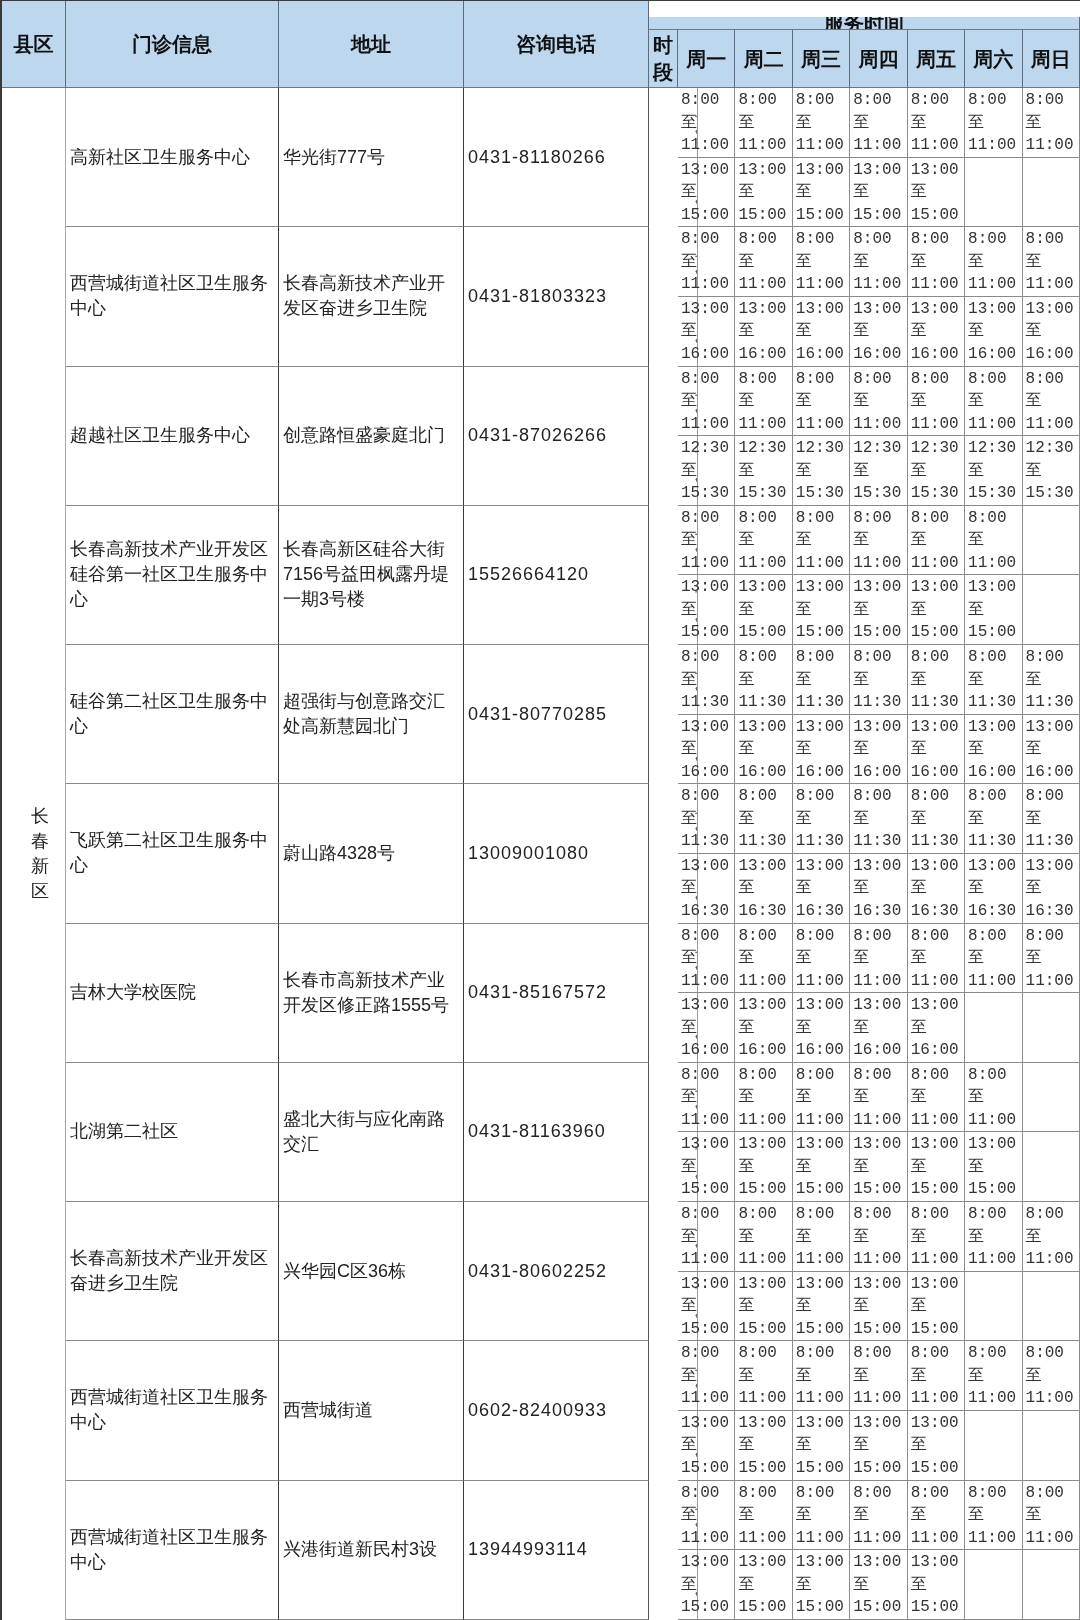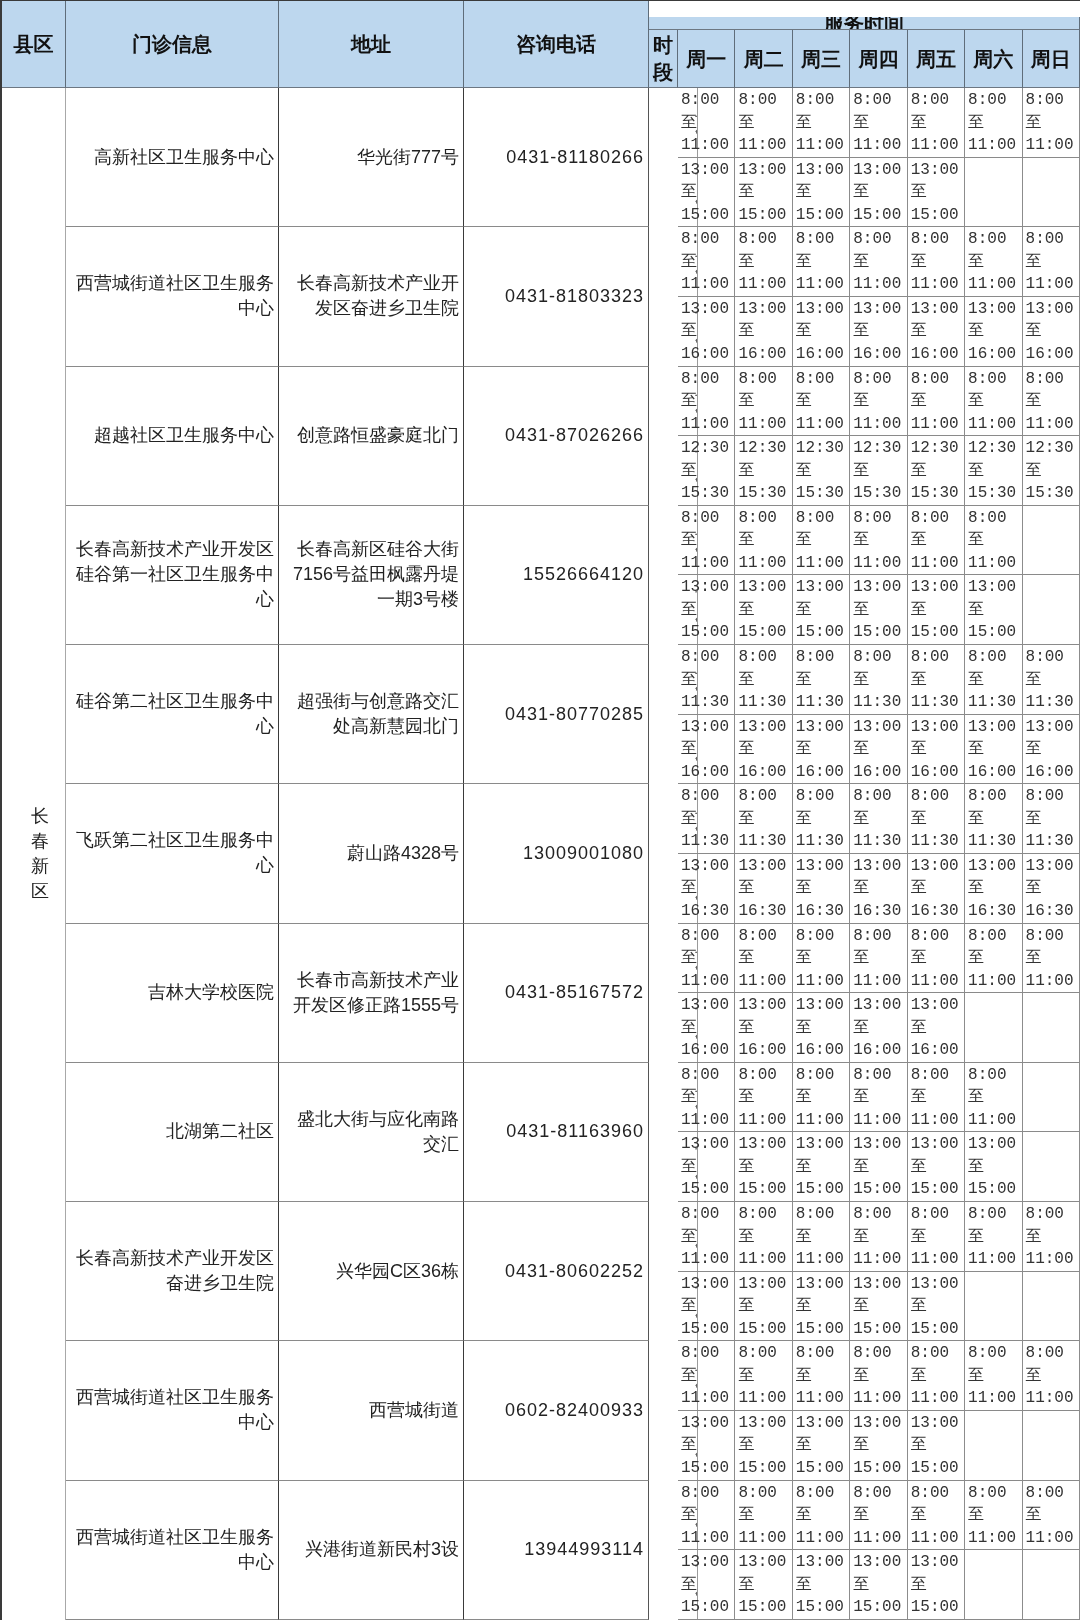--- a/index.html
+++ b/index.html
@@ -46,21 +46,21 @@
     text-align: center;
     font-size: 18px; line-height: 25px;
     padding: 0 10px;
     border-right-color: #a8a8a8;
     border-bottom: none;
   }
   .txt {
     display: flex; flex-direction: column; justify-content: center;
     font-size: 18px; line-height: 25px;
     padding: 16px 4px;
-    text-align: right;
+    text-align: left;
   }
   .name { border-right-color: #3a3a3a; }
   .addr { border-right-color: #3a3a3a; }
   .phone { border-right-color: #555555; letter-spacing: 1px; }
 
   .period {
     display: flex; flex-direction: column; justify-content: center;
     text-align: center;
     font-family: "Liberation Serif", "DejaVu Serif", serif;
     font-size: 17px; line-height: 22px;

